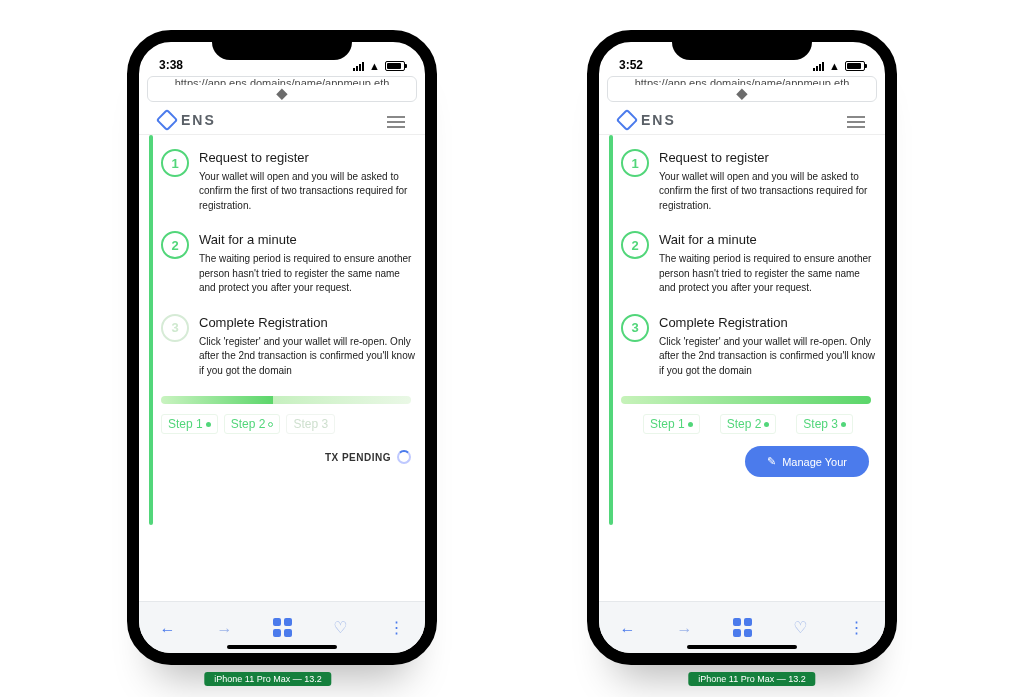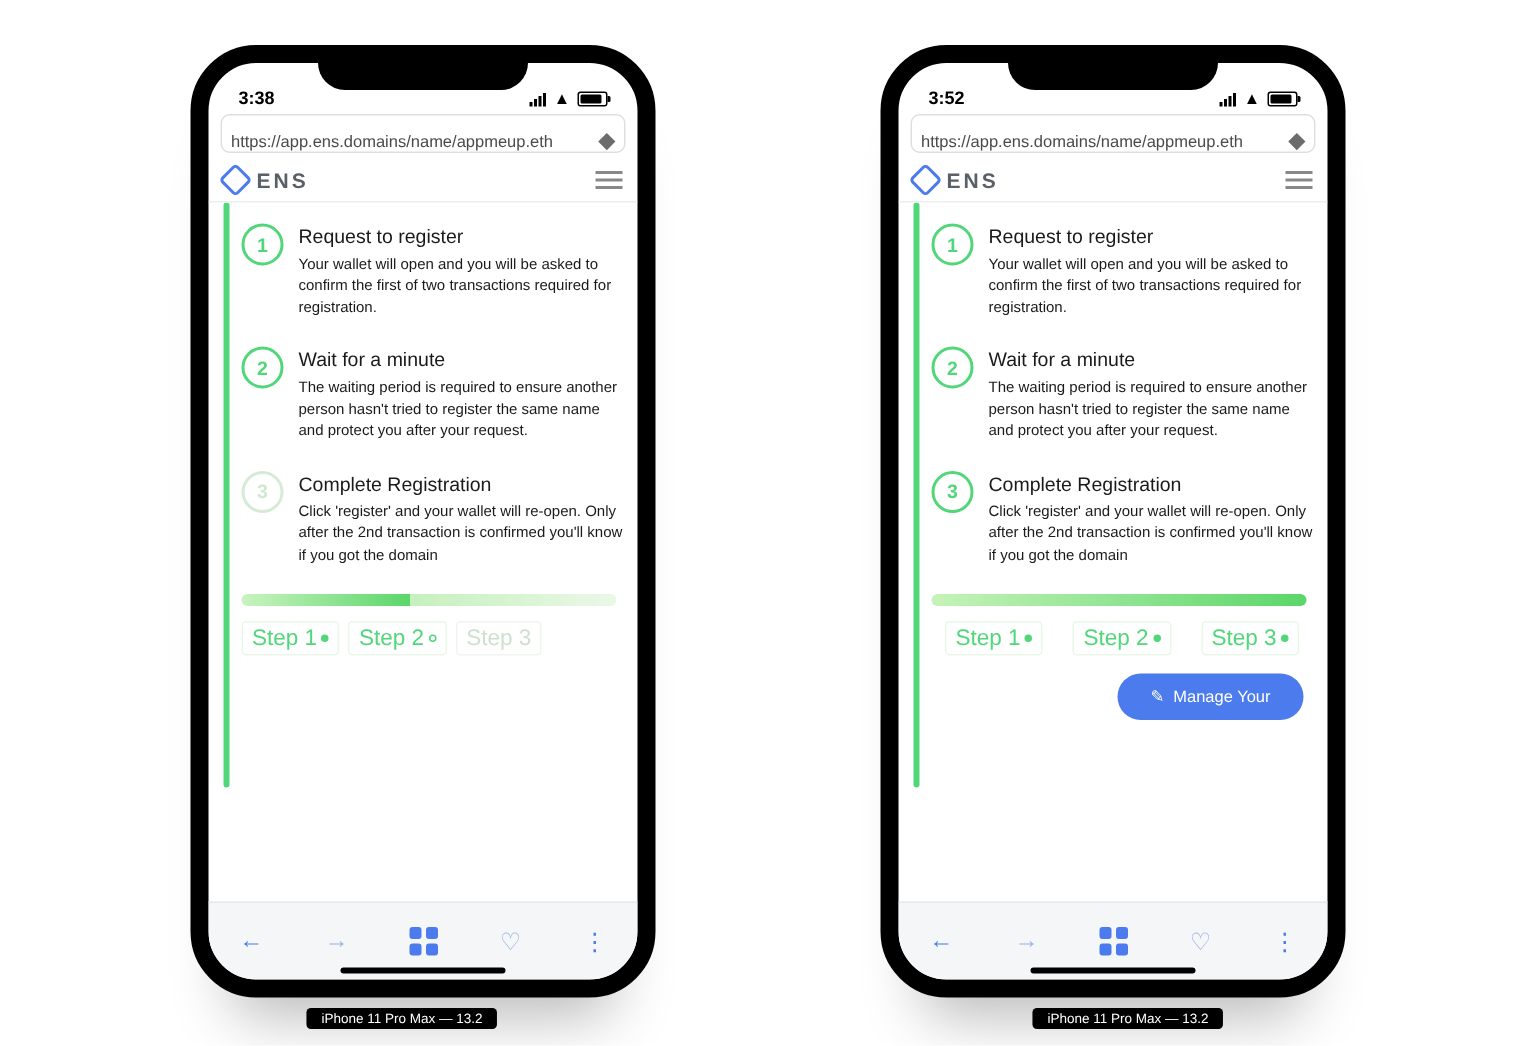--- a/index.html
+++ b/index.html
@@ -50,29 +50,30 @@
   .statusbar .icons{display:flex;align-items:center;gap:5px}
   .sig{display:flex;align-items:flex-end;gap:1px}
   .sig span{width:2px;background:#000;display:inline-block}
   .wifi{font-size:11px}
   .batt{width:20px;height:10px;border:1.5px solid #000;border-radius:2px;position:relative}
   .batt:after{content:"";position:absolute;right:-3px;top:2px;width:2px;height:4px;background:#000;border-radius:0 1px 1px 0}
   .batt:before{content:"";position:absolute;left:1px;top:1px;bottom:1px;width:14px;background:#000;border-radius:1px}
 
   .url{
     margin:4px 8px;height:26px;border:1px solid #dde0e3;border-radius:6px;
-    display:flex;align-items:flex-end;padding:0 6px;font-size:11px;color:#4a4a4a;
+    display:flex;align-items:center;padding:0 6px;font-size:11px;color:#4a4a4a;
     background:#fff;
+    flex-direction:column;
   }
   .url .addr{flex:1;overflow:hidden;white-space:nowrap}
   .eth{font-size:14px;color:#6c6c6c;font-weight:bold}
 
   .appheader{
-    display:flex;align-items:center;justify-content:space-between;
-    padding:6px 10px;border-bottom:1px solid #eee;
+    display:flex;align-items:flex-end;justify-content:space-between;
+    padding:6px 20px;border-bottom:1px solid #eee;
   }
   .brand{display:flex;align-items:center;gap:6px}
   .brand .logo{width:16px;height:16px;border:2px solid var(--blue);transform:rotate(45deg);border-radius:3px}
   .brand .t{font-weight:700;letter-spacing:2px;color:#5a6067;font-size:14px}
   .hamb{display:flex;flex-direction:column;gap:3px}
   .hamb span{width:18px;height:2px;background:#888}
 
   .content{
     position:relative;
     padding:6px 10px 0 22px;
@@ -85,21 +86,21 @@
   .circ.dim{border-color:#d6ebd6;color:#cfe9cf}
   .step .txt{font-size:10px;line-height:1.45;color:#1a1a1a}
   .step .txt b{display:block;font-weight:400;font-size:13px;margin-bottom:2px}
 
   .progress{
     height:8px;border-radius:5px;margin:4px 4px 10px 0;
     background:linear-gradient(90deg,#c9f3c0 0%,var(--green) 45%,#c6f0bf 45%, #eaf8e6 100%);
   }
   .progress.full{background:linear-gradient(90deg,#c6f2b9,#5bd66a)}
 
-  .stepper{display:flex;gap:6px;font-size:15px;color:var(--green2);margin-bottom:12px}
+  .stepper{display:flex;gap:6px;font-size:12px;color:var(--green2);margin-bottom:12px}
   .stepper.center{justify-content:center;gap:20px}
   .stepper .s{border:1px solid #eaf6ea;border-radius:3px;padding:2px 6px;display:flex;align-items:center;gap:3px}
   .stepper .s.dim{color:#cfe0cf;border-color:#f0f5f0}
   .dot{width:5px;height:5px;border-radius:50%;background:var(--green2);display:inline-block}
   .dot.open{background:none;border:1px solid var(--green2)}
   .pending{display:flex;align-items:center;justify-content:flex-end;gap:6px;font-size:10px;font-weight:700;letter-spacing:.5px;color:#333;padding:4px 4px 0}
   .spinner{width:14px;height:14px;border:2px solid #bfc9ff;border-top-color:var(--blue);border-radius:50%}
 
   .managebtn{
     display:block;margin:4px 6px 0 auto;background:var(--blue);color:#fff;
@@ -113,21 +114,21 @@
     display:flex;align-items:center;justify-content:space-around;
     color:var(--blue);
   }
   .bottombar .ic{font-size:16px;color:var(--blue)}
   .bottombar .ic.mut{color:#9bb3e8}
   .grid4{display:grid;grid-template-columns:1fr 1fr;gap:3px}
   .grid4 span{width:8px;height:8px;background:var(--blue);border-radius:2px}
   .home{position:absolute;bottom:4px;left:50%;transform:translateX(-50%);width:110px;height:4px;background:#000;border-radius:3px}
 
   .caption{
-    position:absolute;top:672px;font-size:9px;color:#fff;background:#000000;
+    position:absolute;top:672px;font-size:9px;color:#fff;background:#15803d;
     padding:2px 10px;border-radius:3px;transform:translateX(-50%);
   }
   .caption.c1{left:268px}
   .caption.c2{left:752px}
 </style>
 </head>
 <body>
 
 <div class="device">
 
@@ -198,20 +199,24 @@
         </span>
       <span class="s">
           <span>Step 2</span>
           <span class="dot open"></span>
         </span>
       <span class="s dim">
           <span>Step 3</span>
         </span>
     </div>
 
+    <div class="pending">
+      <span>TX PENDING</span>
+      <span class="spinner"></span>
+    </div>
   </div>
 
   <div class="bottombar">
     <span class="ic">←</span>
     <span class="ic mut">→</span>
     <span class="grid4">
         <span></span>
         <span></span>
         <span></span>
         <span></span>

